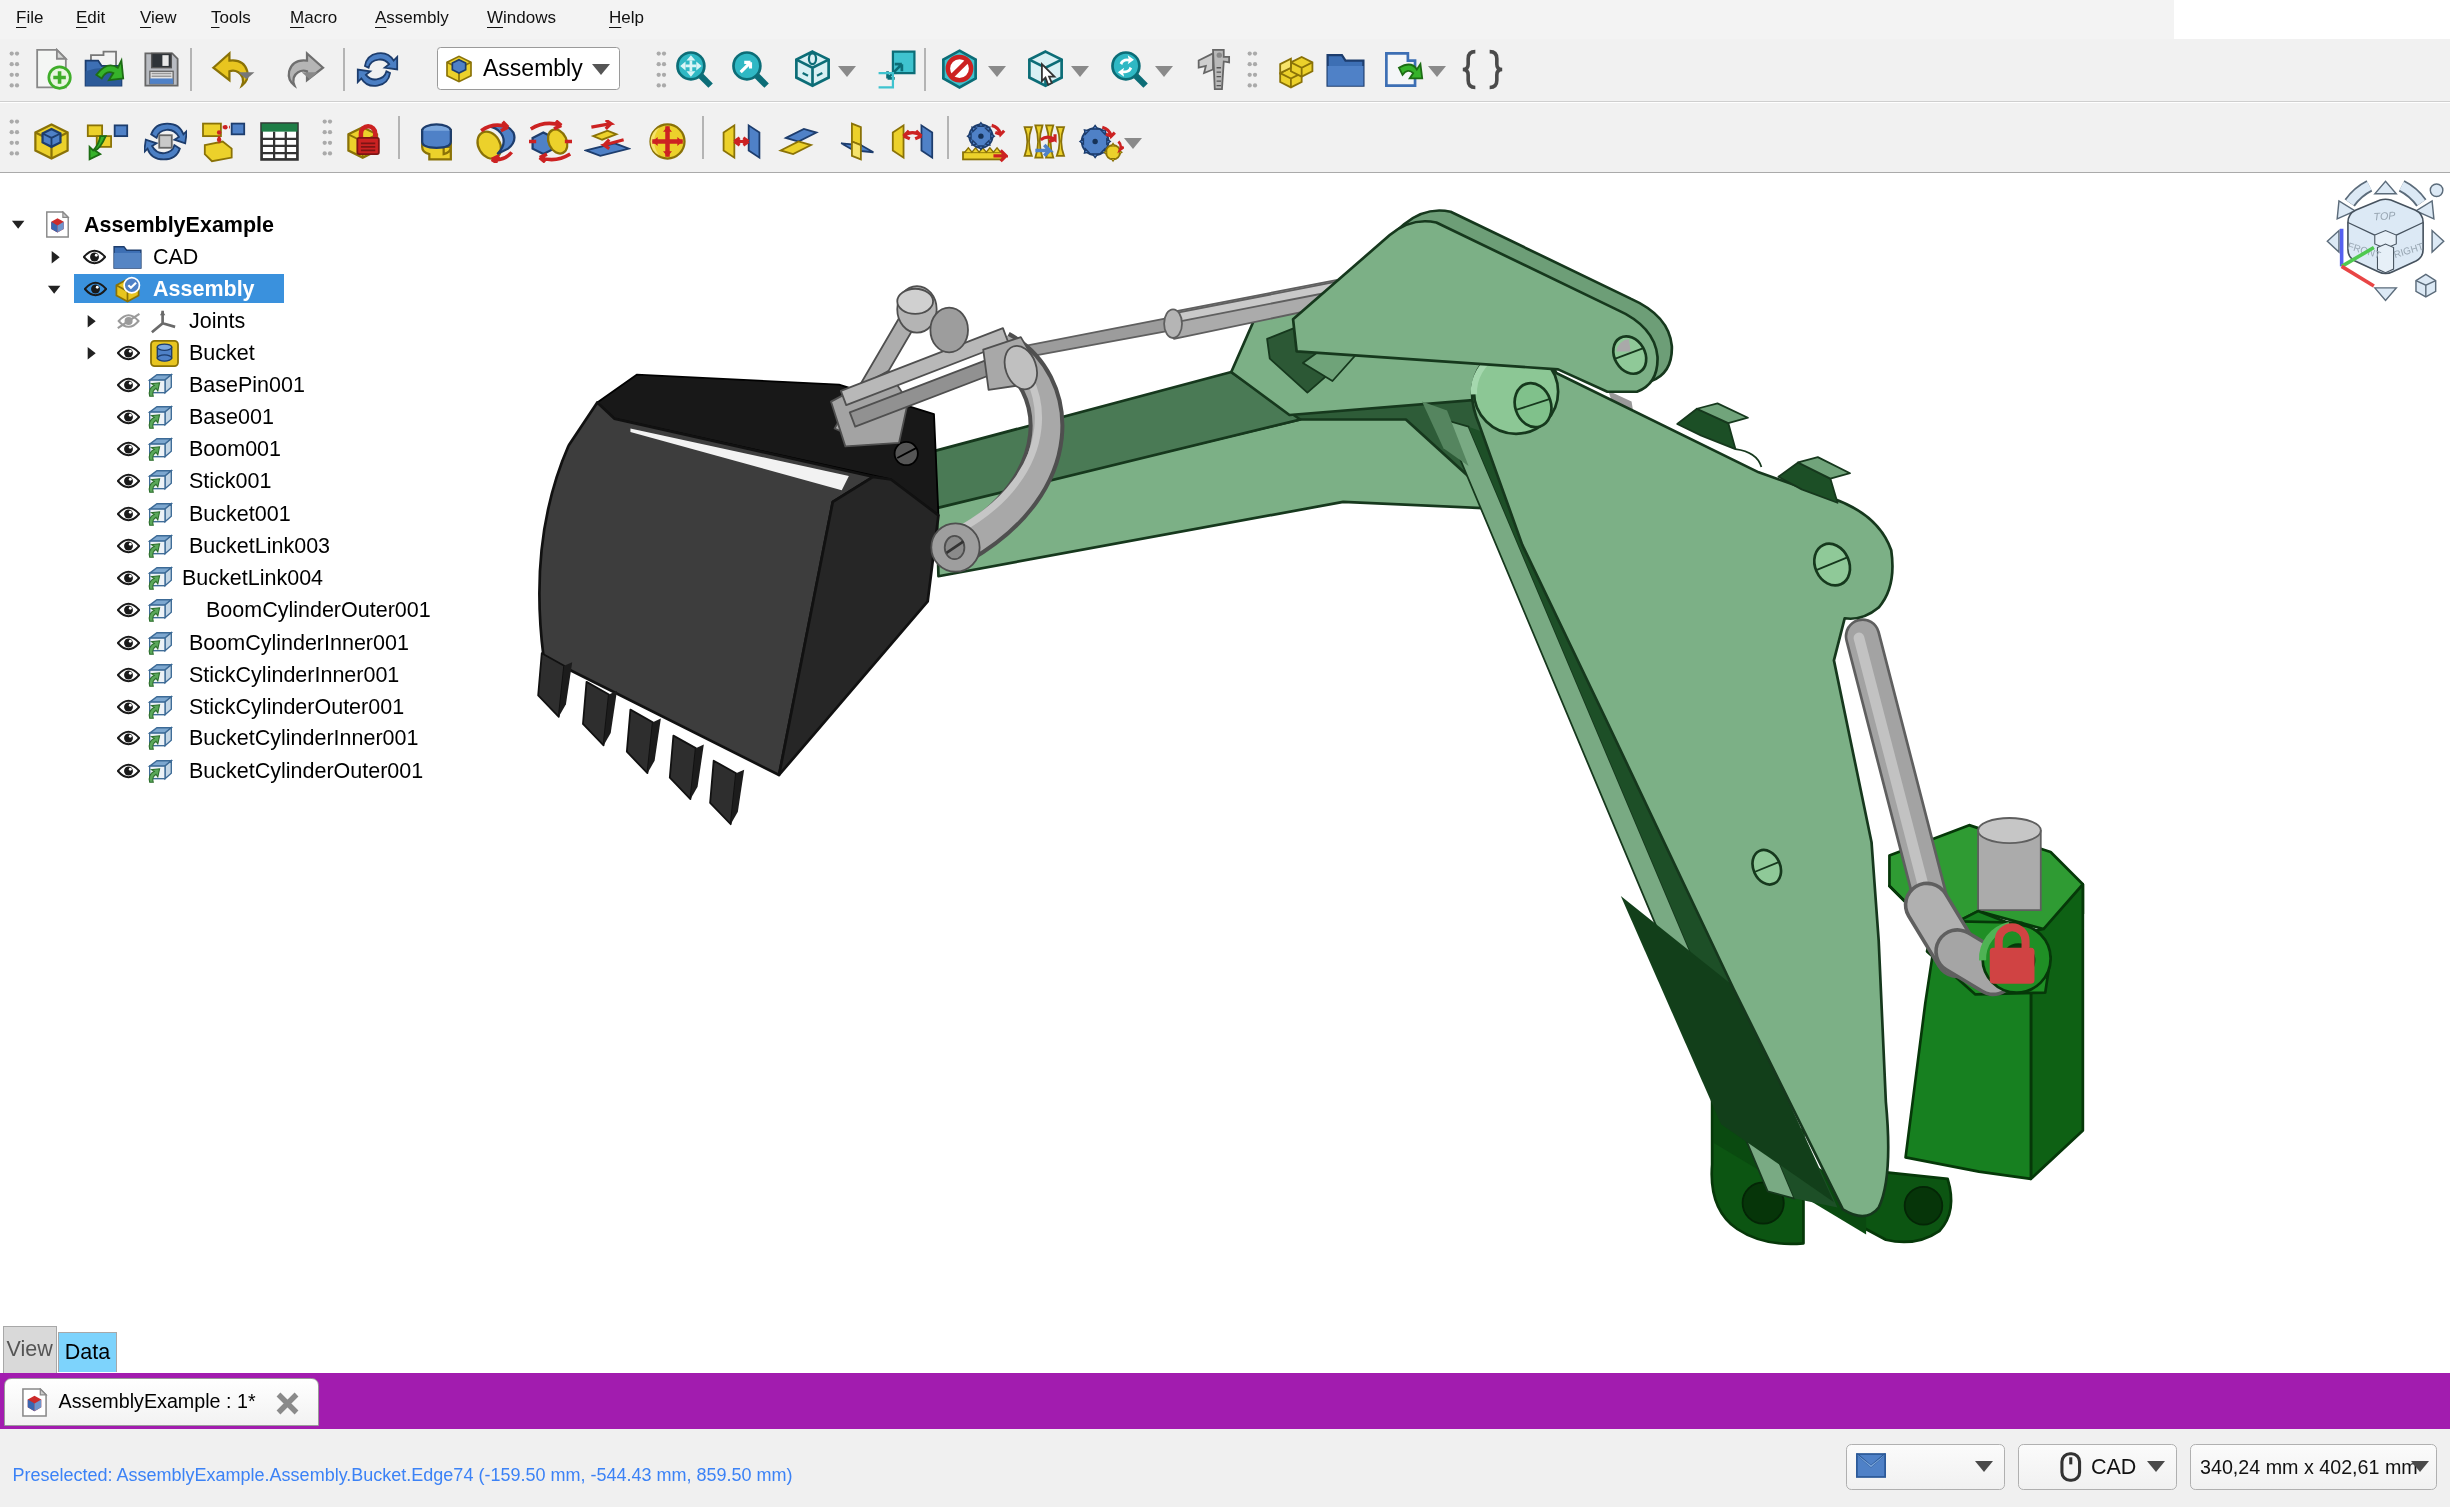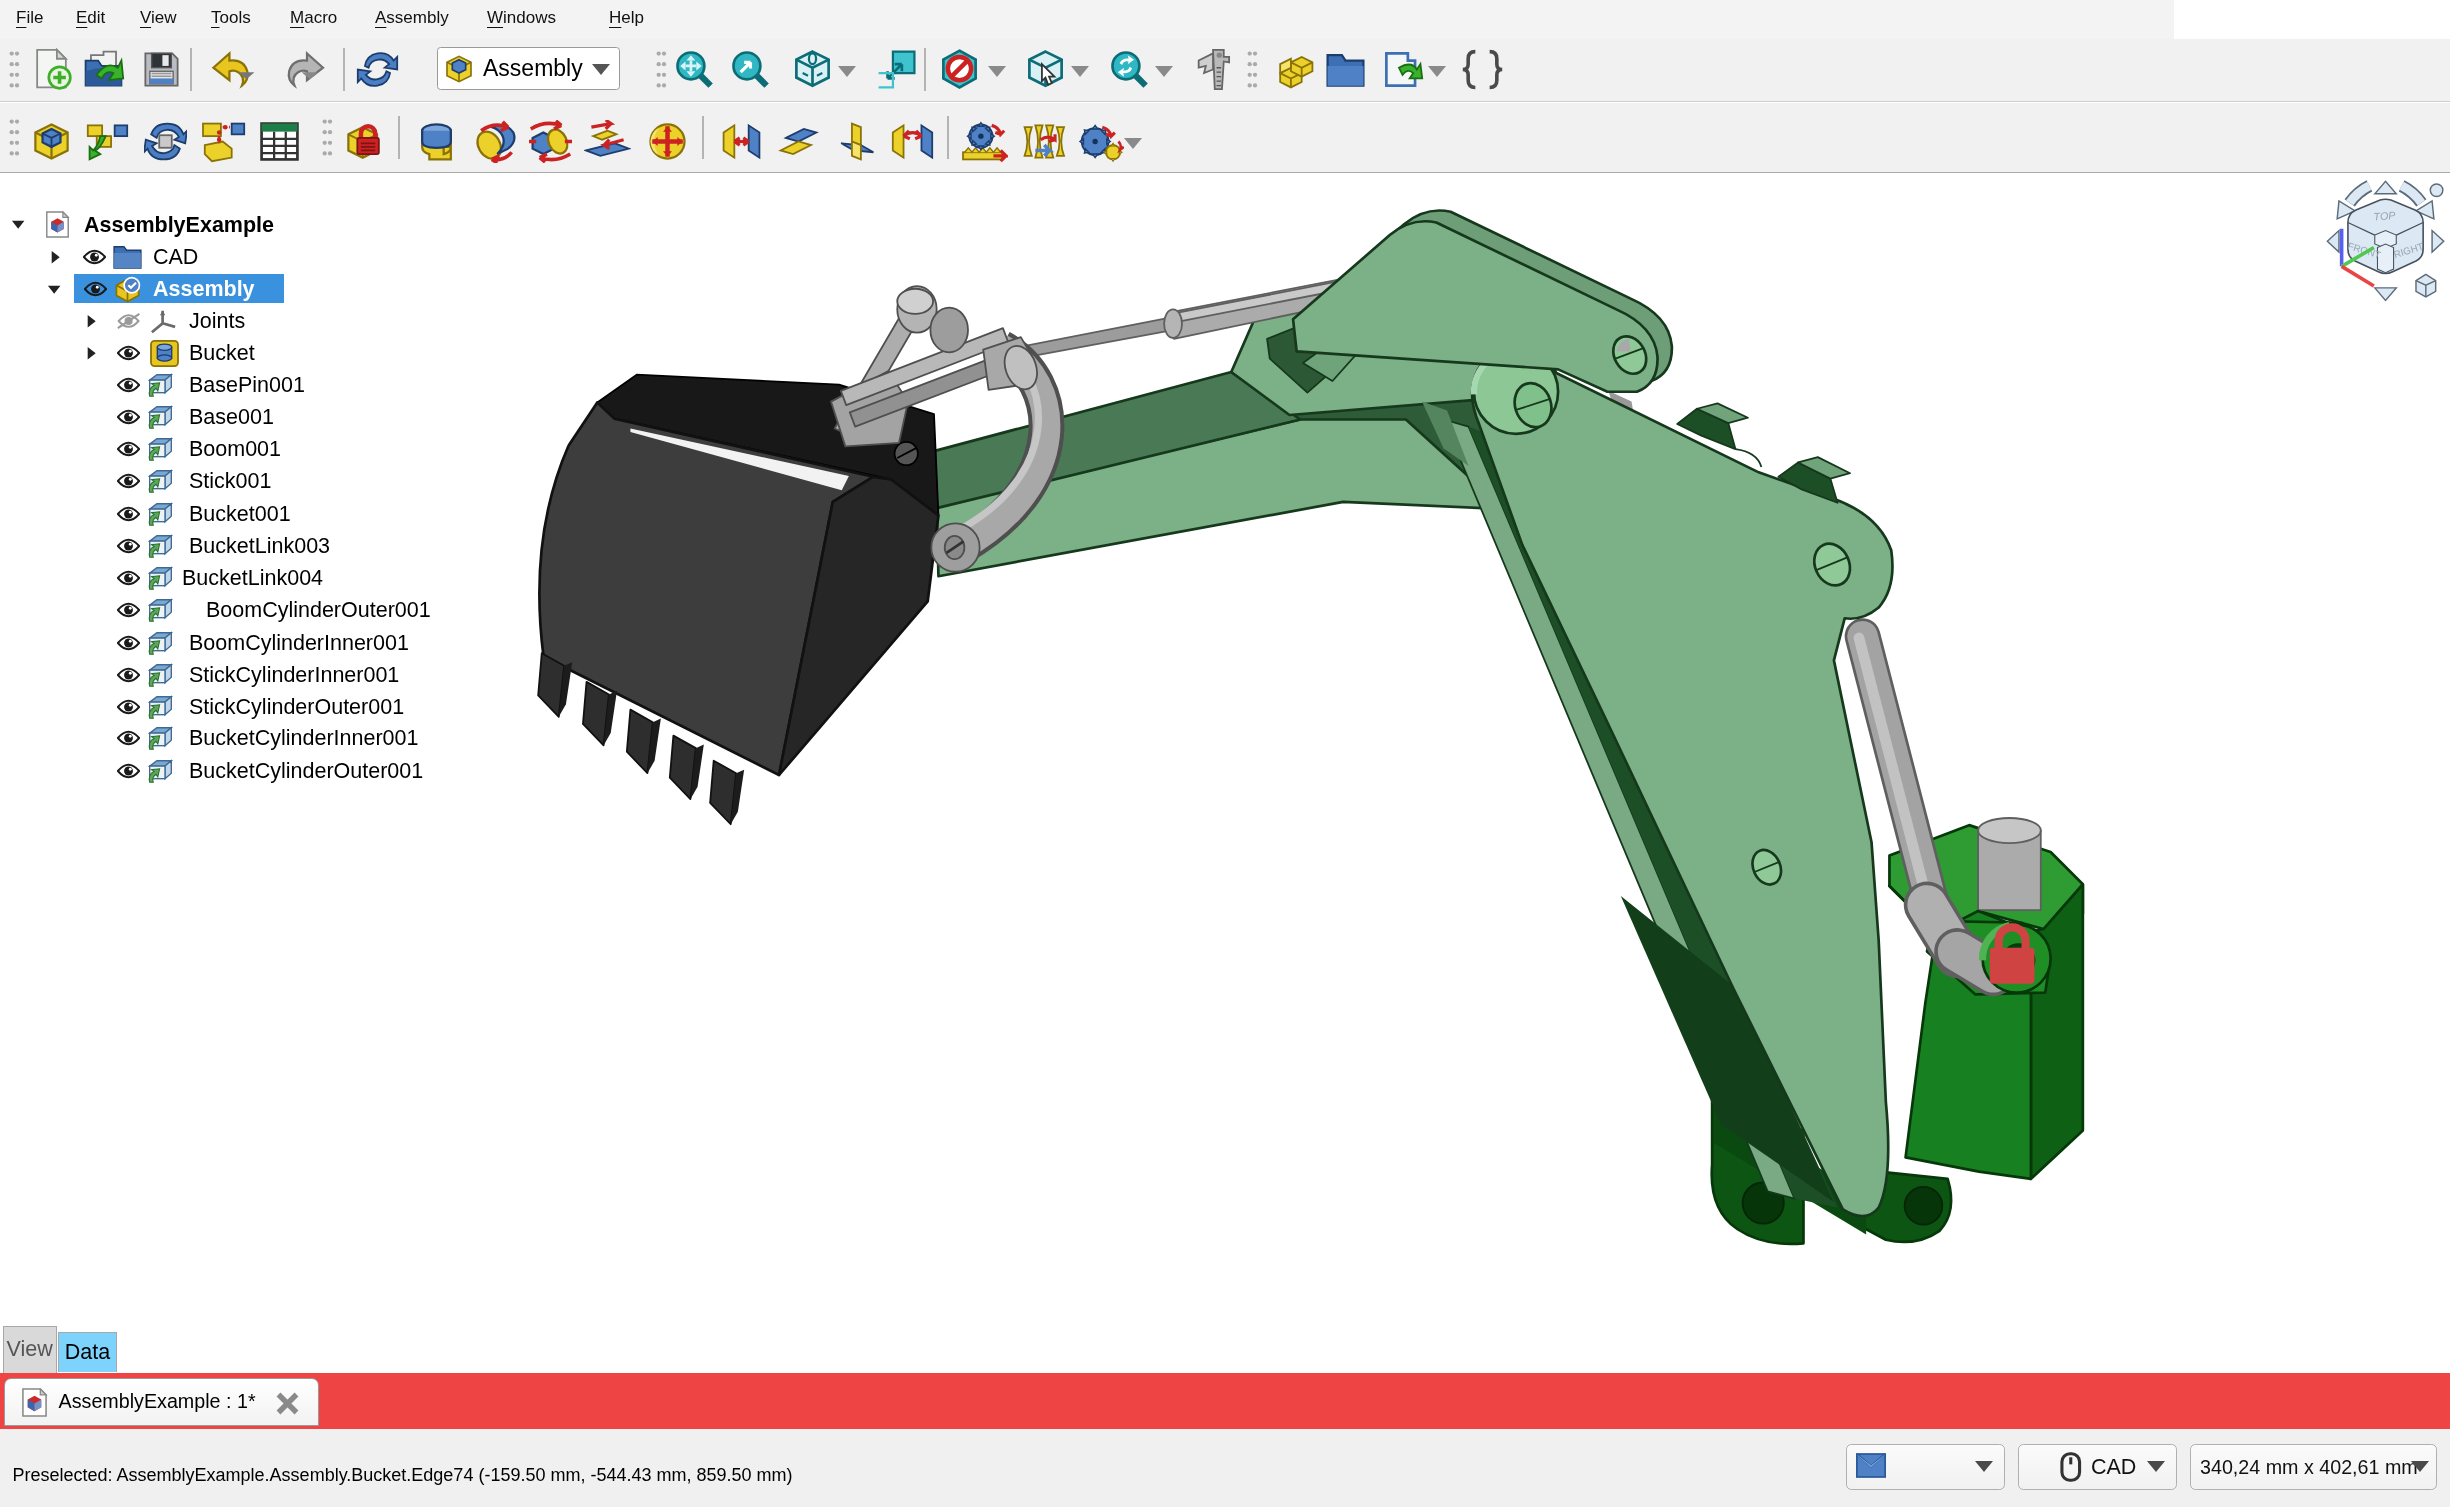--- a/index.html
+++ b/index.html
@@ -17,23 +17,23 @@
 .icon { position:absolute; }
 .grip { position:absolute; width:10.7px; height:39px; }
 .vsep { position:absolute; width:1.8px; height:43px; background:#b4b4b4; }
 .view3d { position:absolute; left:0; top:173px; width:2450px; height:1204px; background:#ffffff; }
 .tree { position:absolute; left:0; top:204px; width:501px; height:627px; font-size:21.5px; color:#000; }
 .trow { position:absolute; height:32px; line-height:32px; white-space:nowrap; }
 .tlabel { position:absolute; top:0; }
 .seltext { color:#fff; font-weight:bold; }
 .bold { font-weight:bold; }
 .viewdata { position:absolute; left:0; top:1326px; height:47px; font-size:21.5px; }
-.mditabs { position:absolute; left:0; top:1373px; width:2450px; height:58px; background:#ef4444; border-bottom:1.8px solid #9a9a9a;}
+.mditabs { position:absolute; left:0; top:1373px; width:2450px; height:58px; background:#a21caf; border-bottom:1.8px solid #9a9a9a;}
 .statusbar { position:absolute; left:0; top:1429px; width:2450px; height:78px; background:#f0f0f0; }
-.statustext { position:absolute; left:12.5px; top:1465px; font-size:18px; color:#000000; }
+.statustext { position:absolute; left:12.5px; top:1465px; font-size:18px; color:#3b82f6; }
 .sbbox { position:absolute; top:1444px; height:46px; border:1.8px solid #b0b0b0; border-radius:5.4px;
   background:linear-gradient(#fbfbfb,#f1f1f1); }
 .dropar { position:absolute; width:0; height:0; border-left:9.9px solid transparent;
   border-right:9.9px solid transparent; border-top:11.6px solid #4a4a4a; }
 </style>
 </head>
 <body>
 <div id="root">
 
 <div class="view3d">

